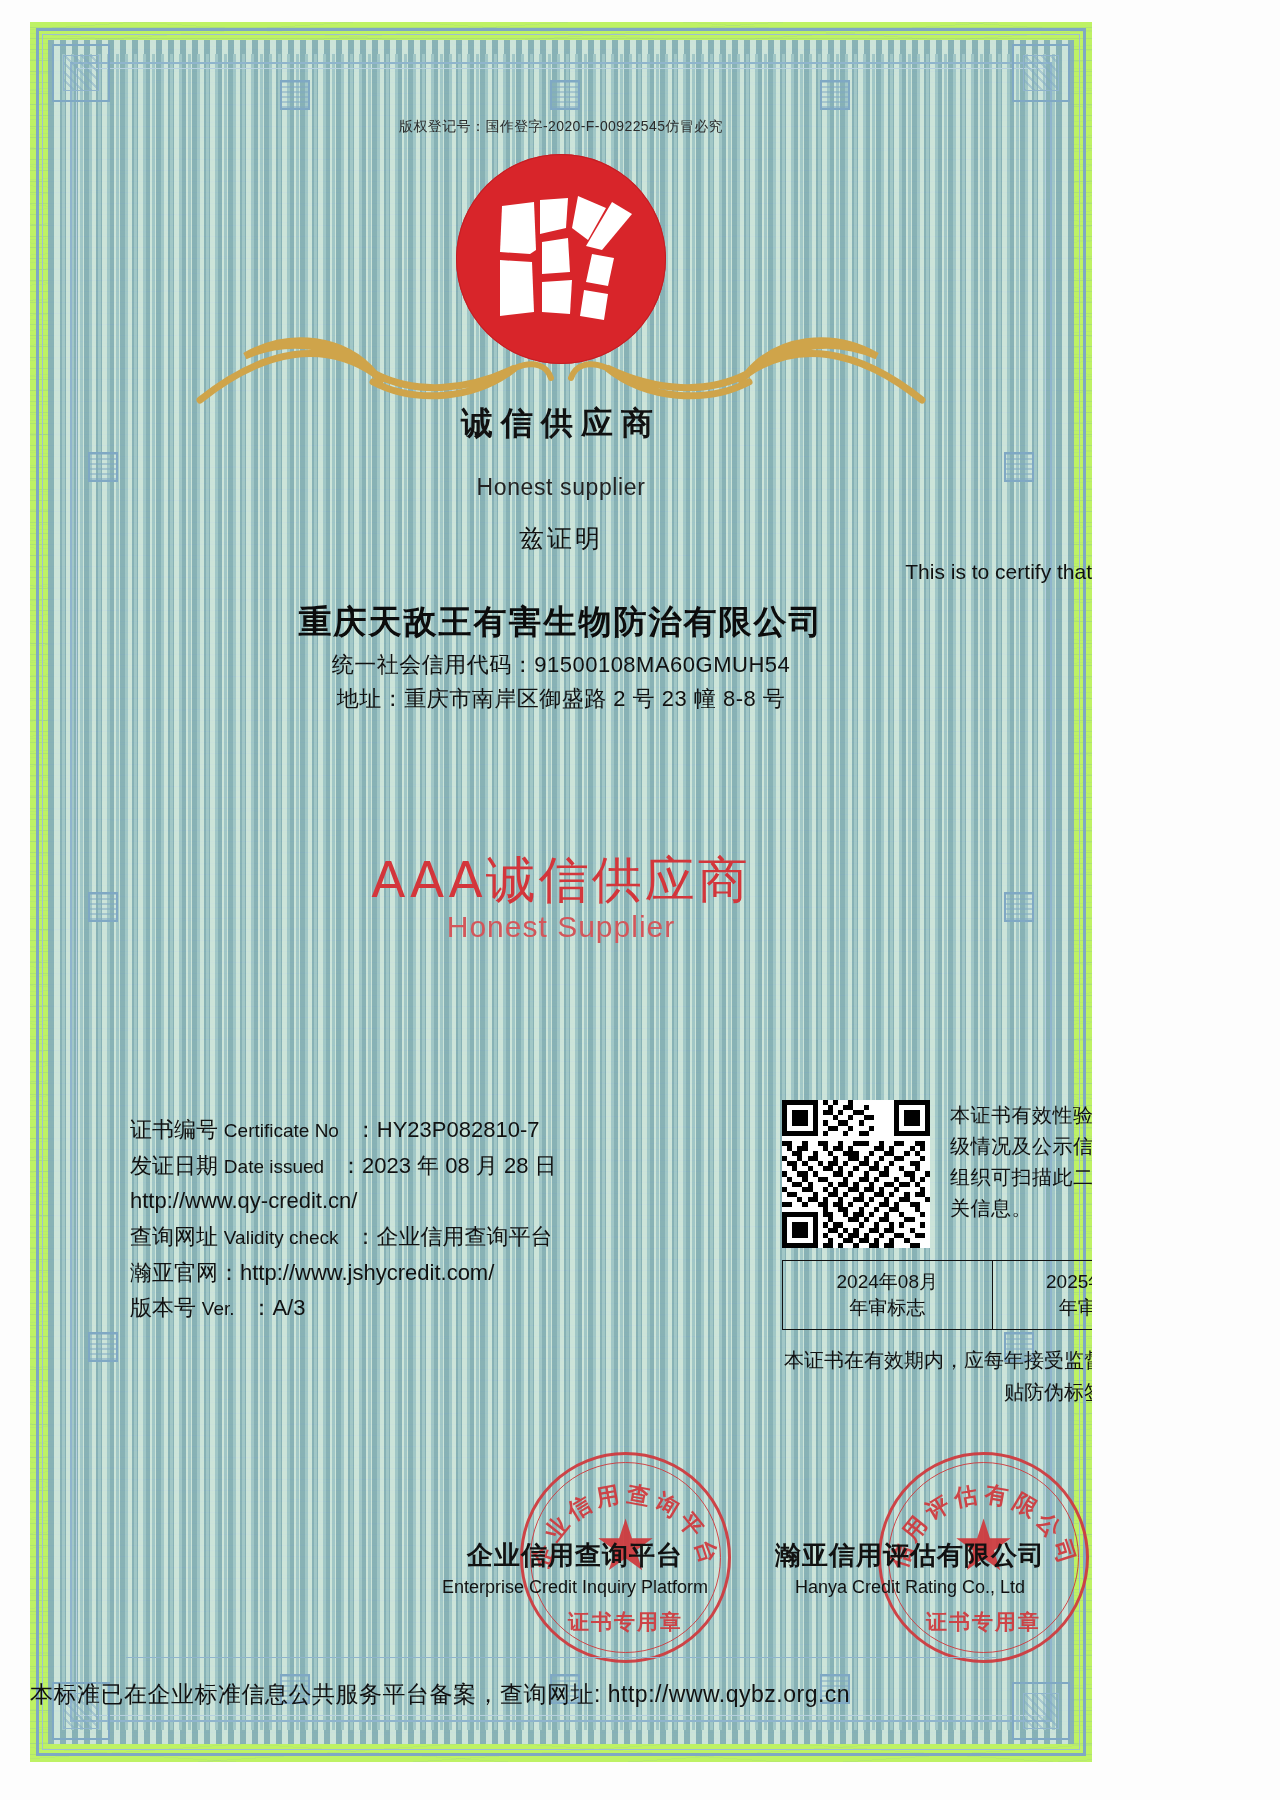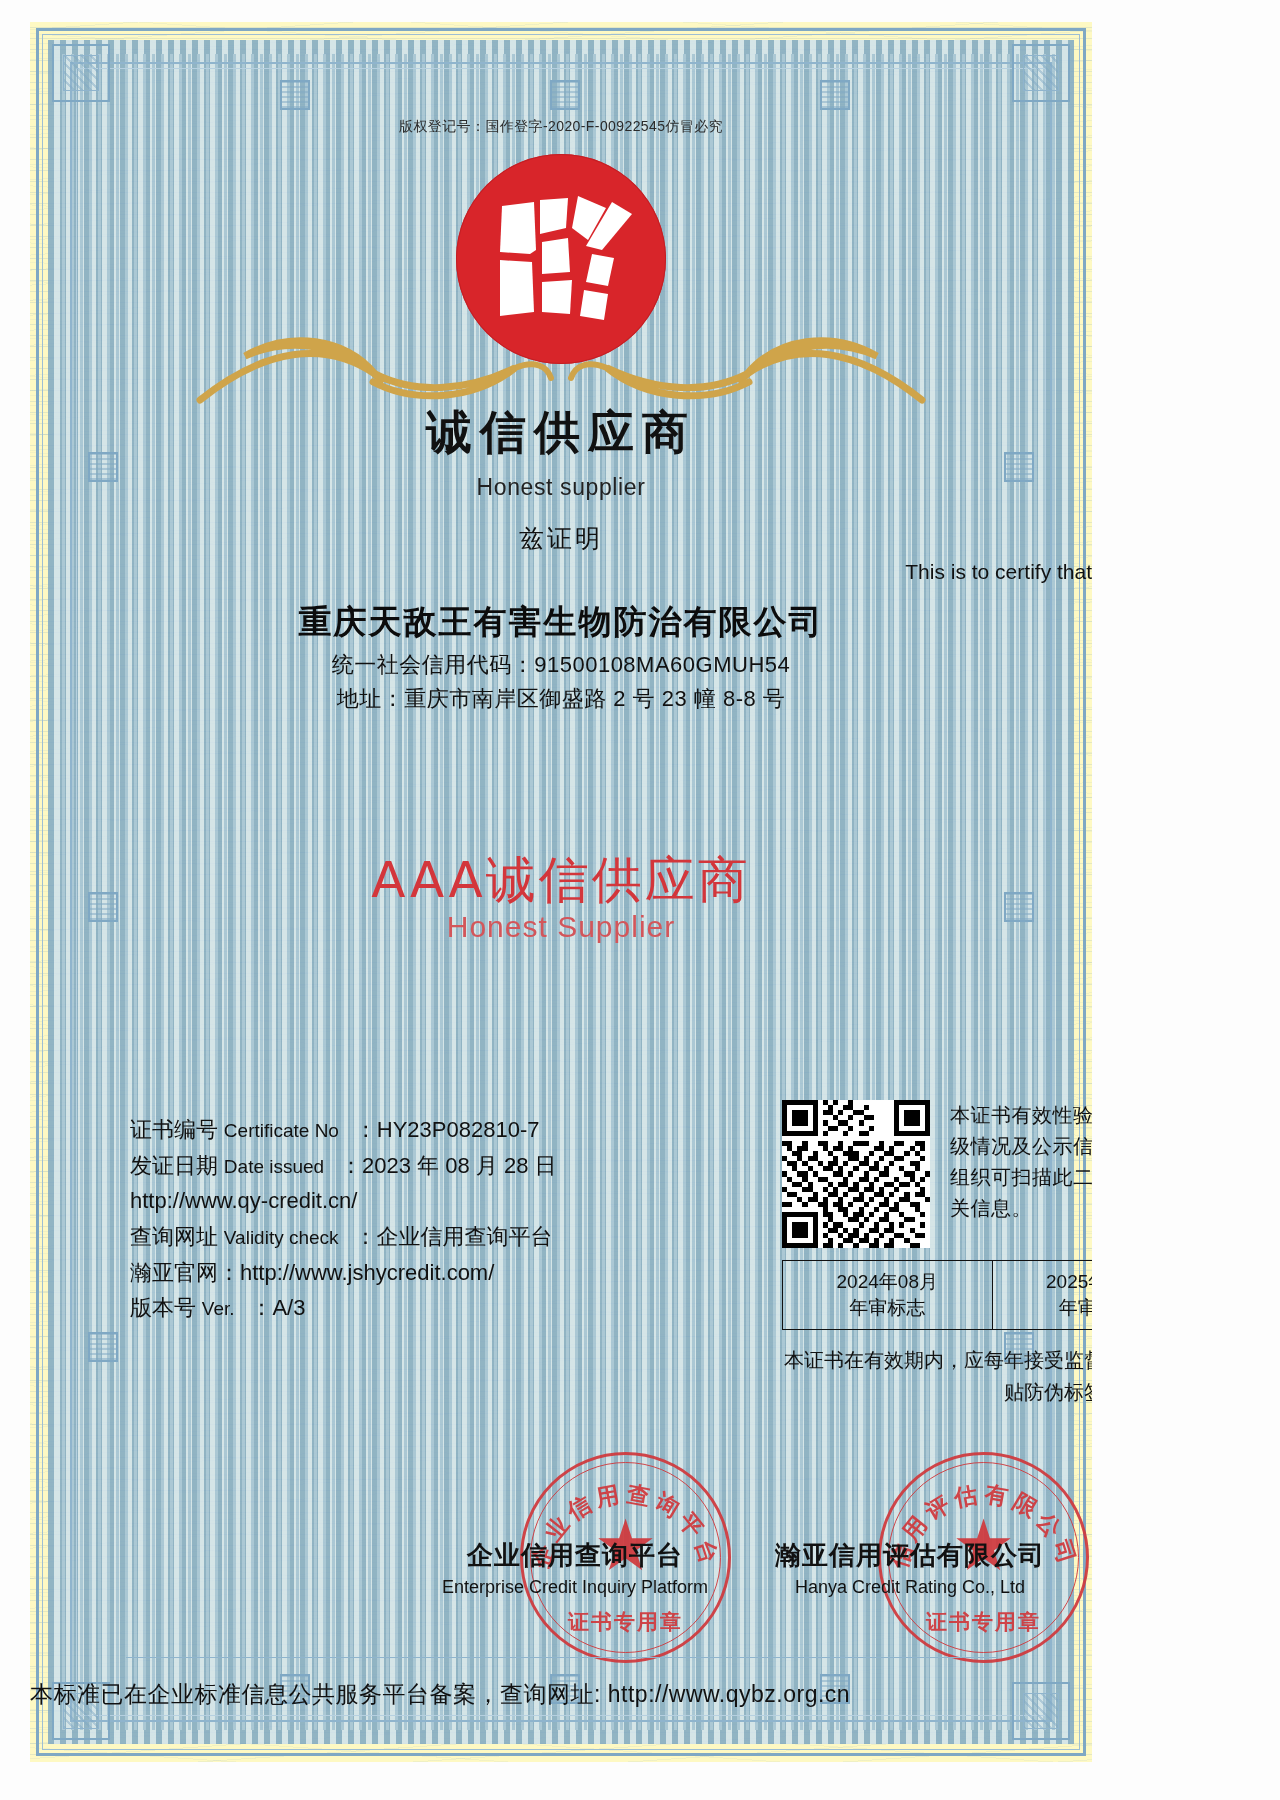--- a/index.html
+++ b/index.html
@@ -9,21 +9,21 @@
     font-family:"Liberation Sans", sans-serif;
     overflow:hidden;
   }
   .page{
     position:relative;width:1280px;height:1800px;
     background:#fdfdfd;
   }
   
   .cert{
     position:absolute;left:30px;top:22px;width:1062px;height:1740px;
-    background:#fef9c3;
+    background:#bef264;
     overflow:hidden;
   }
   .waves{
     position:absolute;inset:0;
     background:
       repeating-linear-gradient(180deg,
         rgba(90,140,180,0.00) 0px,
         rgba(90,140,180,0.00) 5px,
         rgba(96,145,185,0.30) 5px,
         rgba(96,145,185,0.30) 6px,
@@ -117,21 +117,21 @@
   .fl-right{right:165px;transform:scaleX(-1);}
   .logo{
     position:absolute;left:50%;top:14px;transform:translateX(-50%);
     width:210px;height:210px;border-radius:50%;
     background:#d8252a;
     box-shadow:0 0 0 1px #c31f24 inset;
   }
   .logo svg{position:absolute;left:0;top:0;}
   .title-cn{
     position:absolute;top:380px;left:0;width:100%;text-align:center;
-    font-size:46px;color:#111;letter-spacing:8px;font-weight:bold;
+    font-size:32px;color:#111;letter-spacing:8px;font-weight:bold;
     font-family:"DejaVu Sans", sans-serif;
   }
   .title-en{
     position:absolute;top:452px;left:0;width:100%;text-align:center;
     font-size:23px;color:#222;letter-spacing:.6px;
   }
   .certify-cn{
     position:absolute;top:500px;left:0;width:100%;text-align:center;
     font-size:25px;color:#111;letter-spacing:3px;
   }

